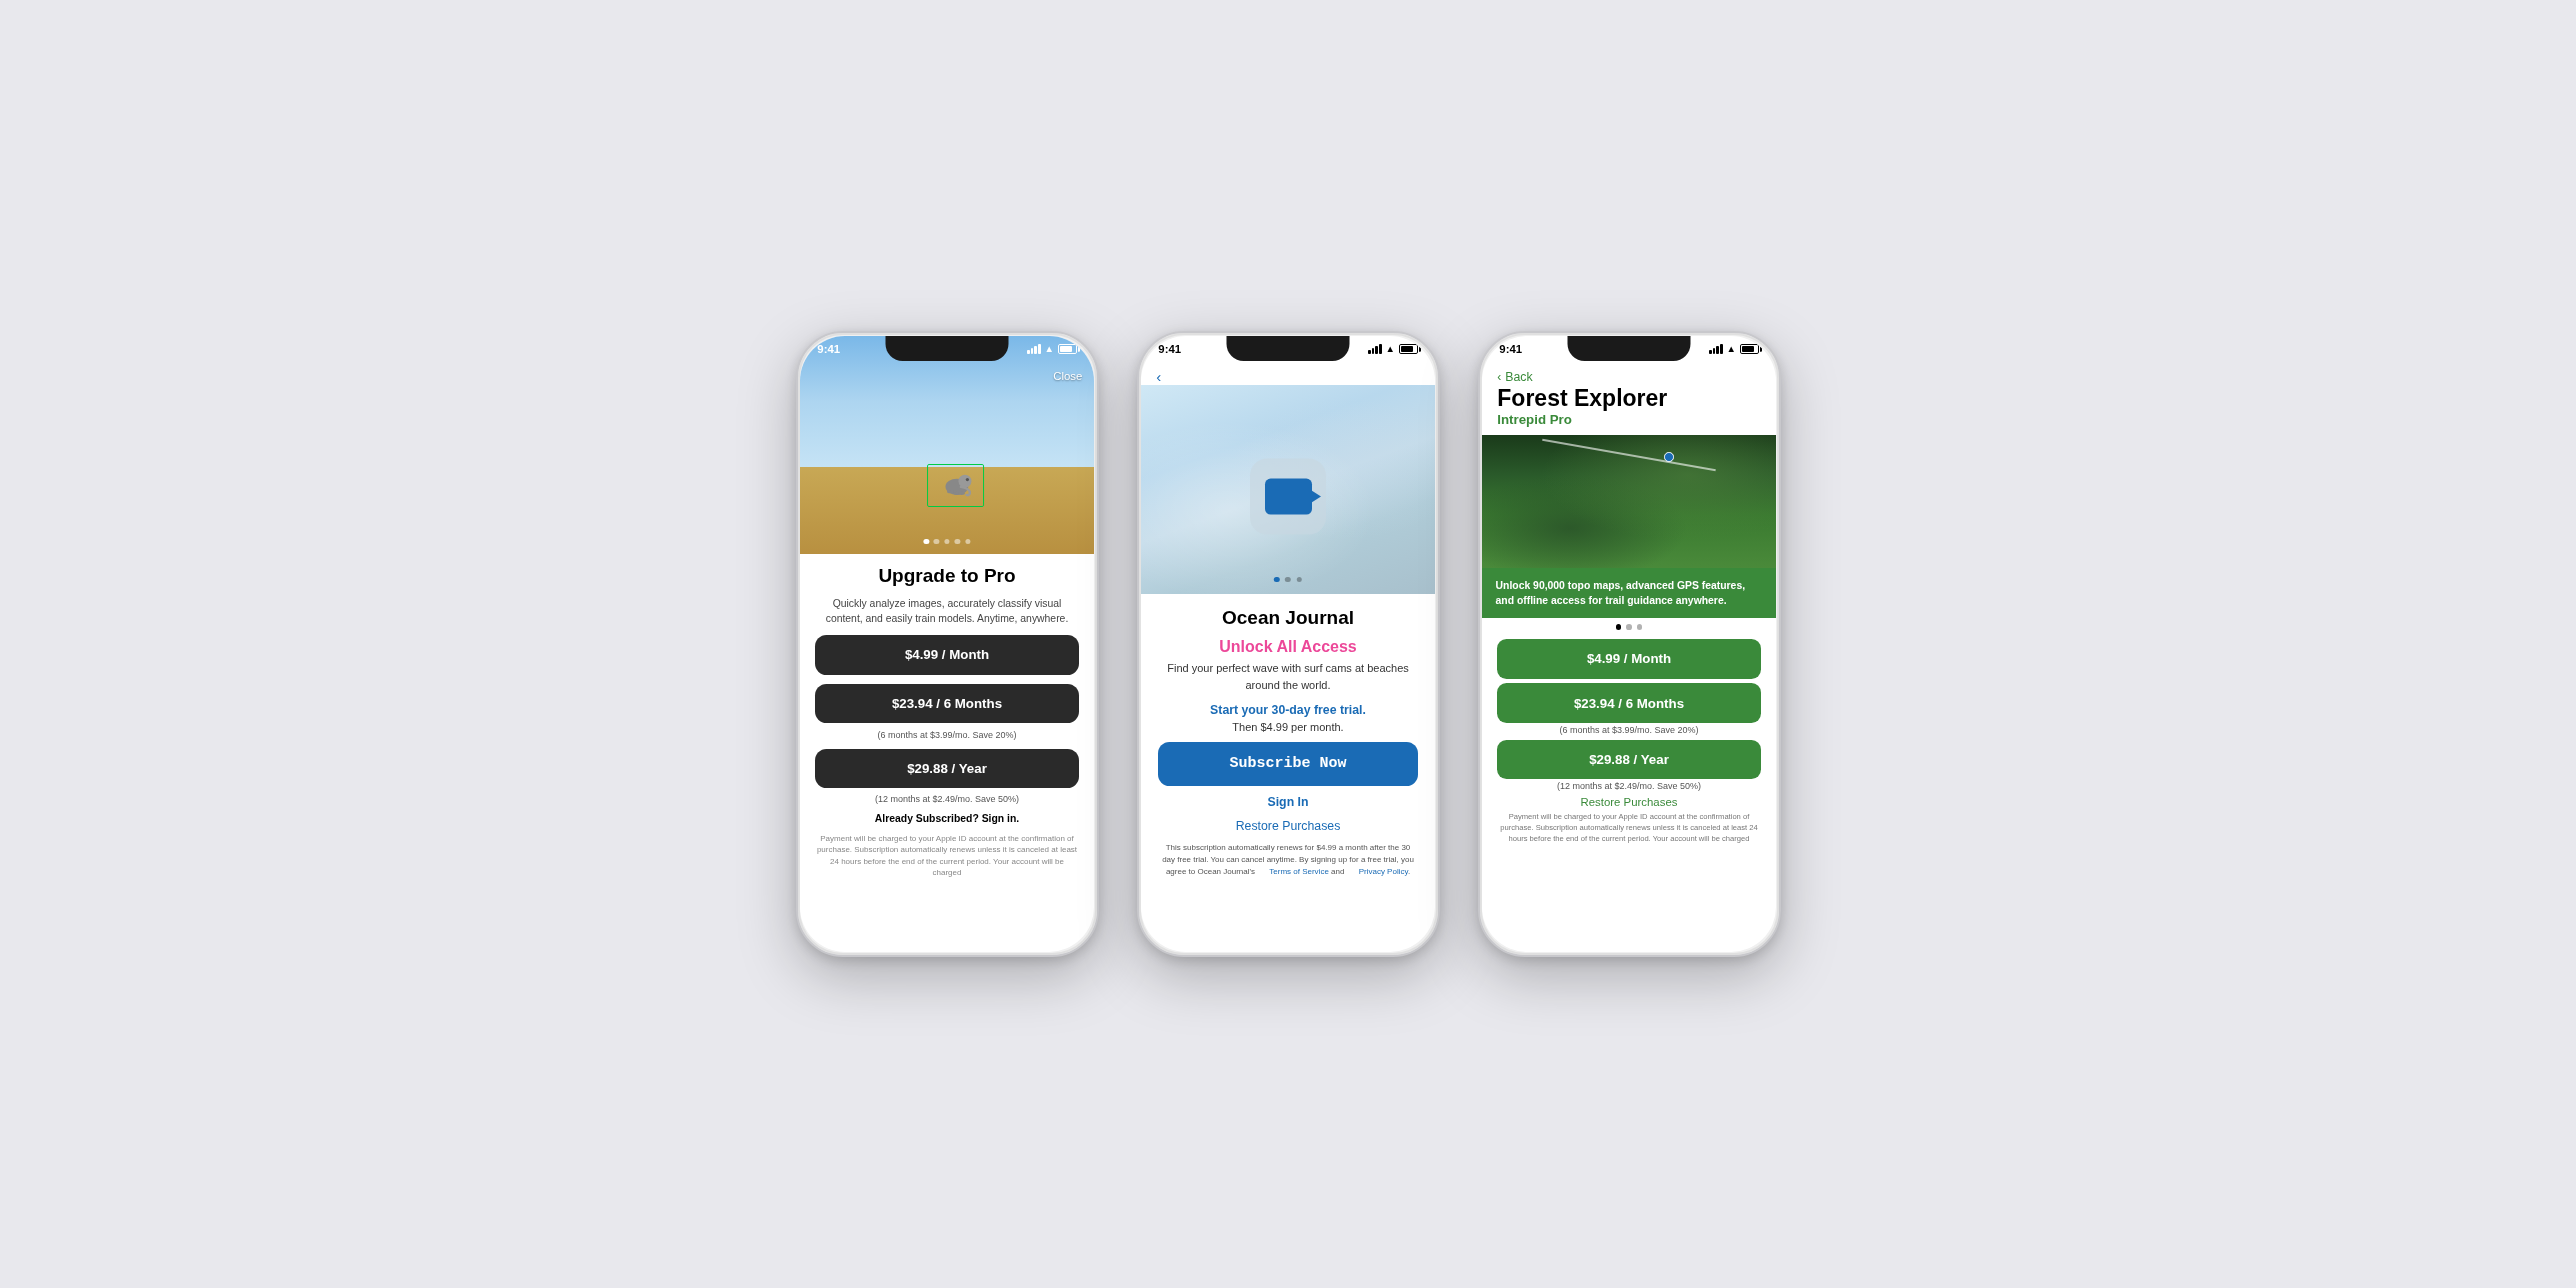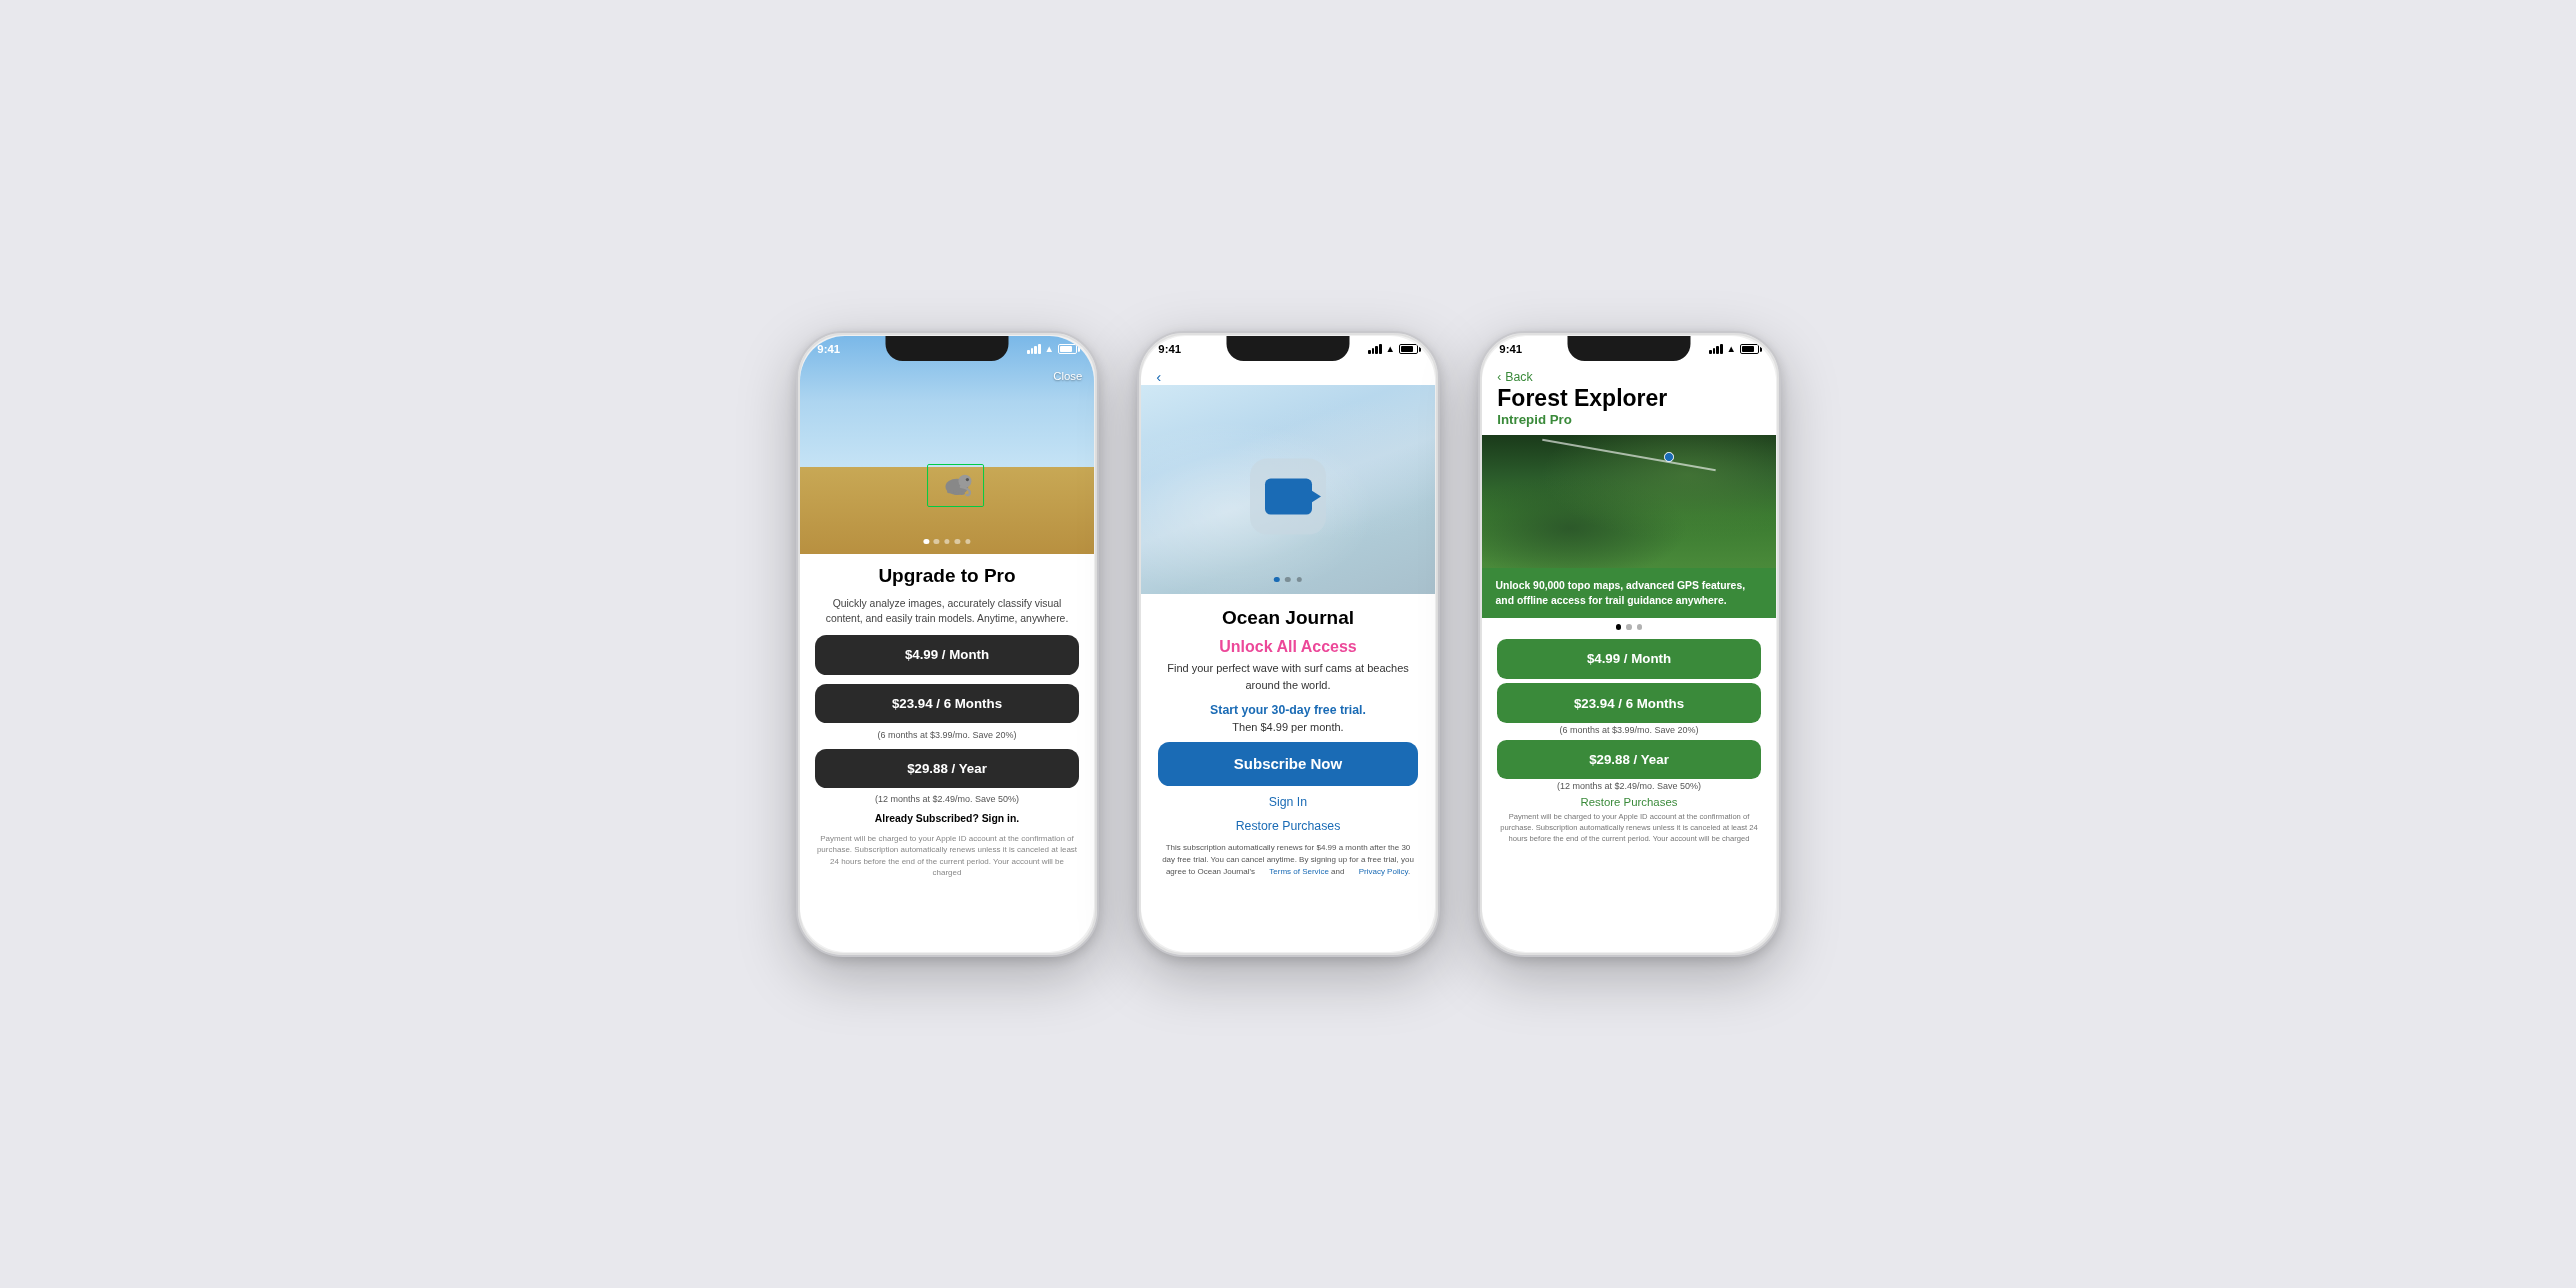--- a/index.html
+++ b/index.html
@@ -394,27 +394,29 @@
     .subscribe-btn {
       width: 100%;
       padding: 13.3px;
       background: #1a6bb5;
       color: #fff;
       border: none;
       border-radius: 11.4px;
       font-size: 15px;
       font-weight: 600;
       cursor: pointer;
+      font-family: Liberation Mono, monospace;
     }
 
     .sign-in-link {
       font-size: 12.3px;
       color: #1a6bb5;
       text-align: right;
       text-decoration: none;
+      font-weight: bold;
     }
 
     .restore-link {
       font-size: 12.3px;
       color: #1a6bb5;
       text-align: center;
     }
 
     .ocean-legal {
       font-size: 8px;

